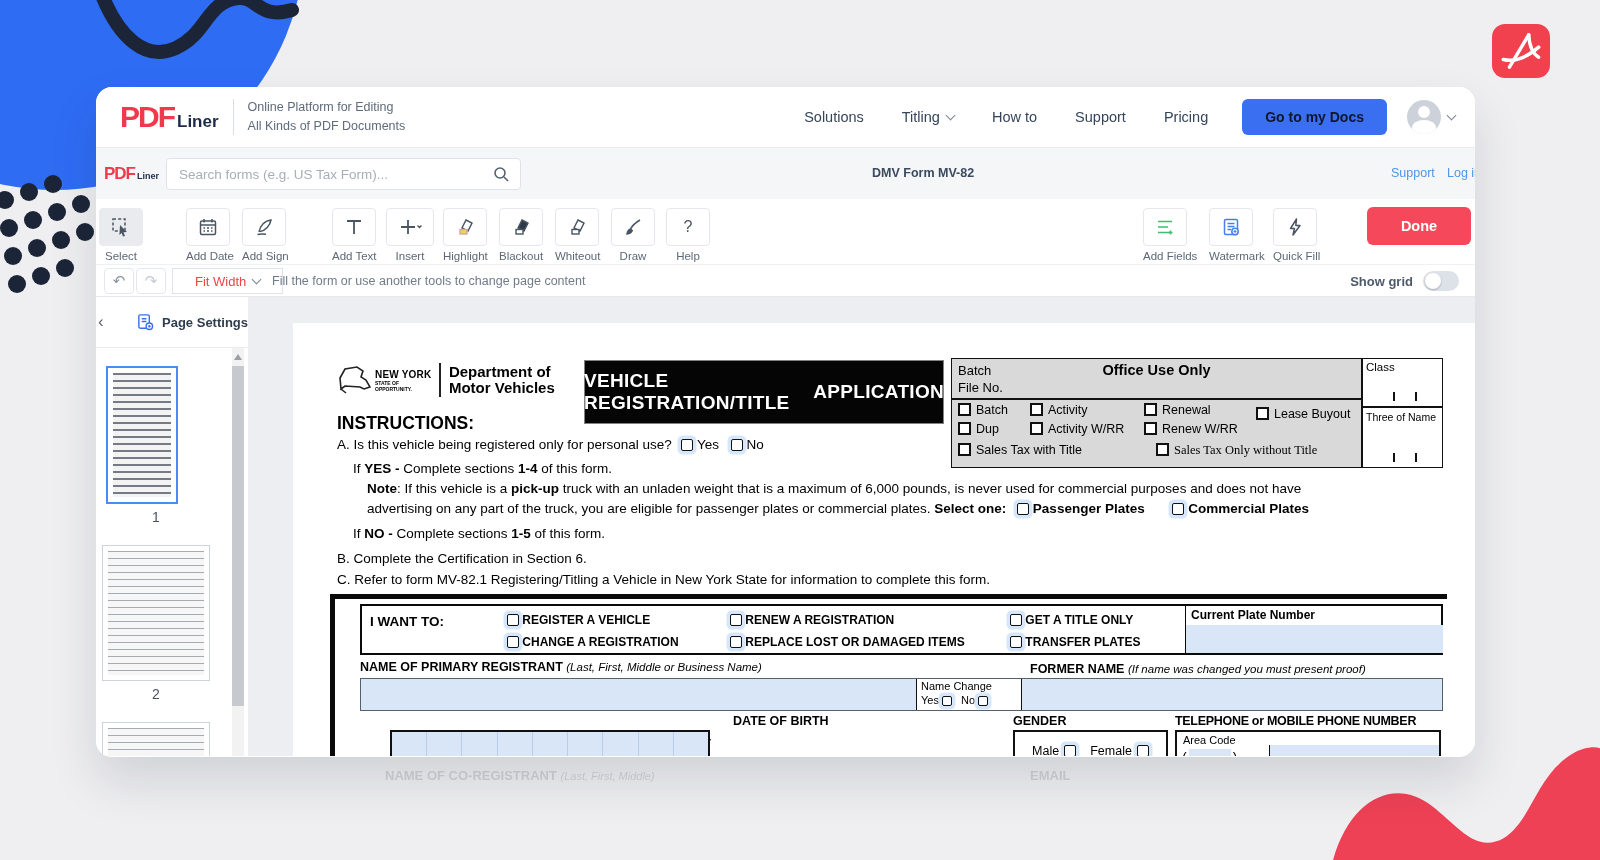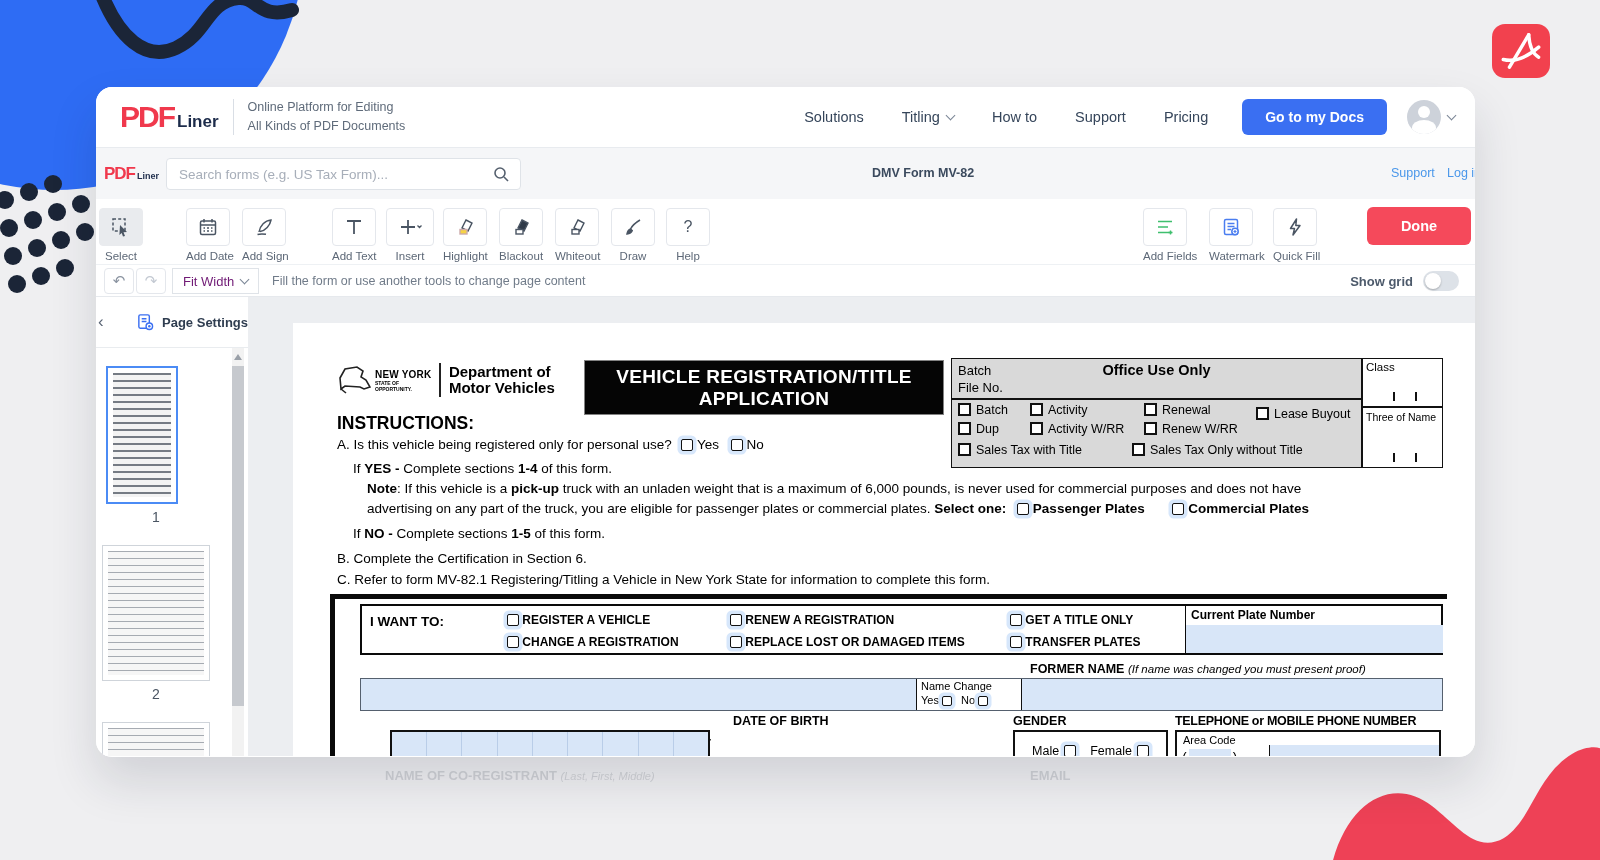--- a/index.html
+++ b/index.html
@@ -28,21 +28,21 @@
   .hrow { height:60px; display:flex; align-items:center; padding:0 20px 0 24px; background:#fff; }
   .logo { display:flex; align-items:baseline; }
   .logo .pdf { font-size:30px; font-weight:800; color:#f0394d; letter-spacing:-2px; }
   .logo .liner { font-size:17px; font-weight:700; color:#1c2b4a; margin-left:3px; }
   .logo-div { width:1px; height:36px; background:#d9dee5; margin:0 14px; }
   .tagline { font-size:12.5px; color:#5f6b7a; line-height:1.55; }
   .nav { margin-left:auto; display:flex; align-items:center; gap:38px; font-size:14.5px; color:#35455a; }
   .nav .nav-item { cursor:default; display:flex; align-items:center; }
   .chev { display:inline-block; width:7px; height:7px; border-right:1.6px solid #7a8595;
     border-bottom:1.6px solid #7a8595; transform:rotate(45deg); margin-left:7px; margin-top:-3px; }
-  .cta { margin-left:34px; background:#3a6ff2; color:#ffffff; font-size:14px; font-weight:600;
+  .cta { margin-left:34px; background:#3a6ff2; color:#0f172a; font-size:14px; font-weight:600;
     padding:10px 23px; border-radius:6px; border:none; }
   .avatar-wrap { display:flex; align-items:center; margin-left:20px; }
   .avatar { width:34px; height:34px; border-radius:50%; background:#cdd2da; position:relative; overflow:hidden; }
   .avatar::before { content:""; position:absolute; left:11px; top:6px; width:12px; height:12px; border-radius:50%; background:#fff; }
   .avatar::after { content:""; position:absolute; left:5px; top:20px; width:24px; height:16px; border-radius:50%; background:#fff; }
   
   .srow { height:52px; background:#f5f6f8; border-top:1px solid #e8ebef; position:relative; }
   .mini-logo { position:absolute; left:8px; top:16px; display:flex; align-items:baseline; }
   .mini-logo .pdf { font-size:17px; font-weight:800; color:#f0394d; letter-spacing:-1px; }
   .mini-logo .liner { font-size:9px; font-weight:700; color:#1c2b4a; margin-left:2px; }
@@ -62,21 +62,21 @@
   .tool.active .box { background:#e9ebee; border-color:#e9ebee; }
   .tool .lbl { font-size:11.5px; color:#5d6877; margin-top:4px; white-space:nowrap; }
   .tool.wide, .tool.wide .box { width:48px; }
   .done-btn { position:absolute; left:1271px; top:8px; width:104px; height:38px; background:#f5495b;
     color:#fff; font-size:14.5px; font-weight:700; border:none; border-radius:6px; }
   
   .vrow { height:32px; position:relative; border-bottom:1px solid #e6e9ed; background:#fff; }
   .ur-btn { position:absolute; top:3px; width:30px; height:26px; border:1px solid #e4e7ec; border-radius:4px;
     background:#fff; display:flex; align-items:center; justify-content:center; font-size:15px; }
   .fitw { position:absolute; left:76px; top:3px; height:26px; border:1px solid #dfe3e8; border-radius:0;
-    background:#fff; display:flex; align-items:center; padding:0 10px; font-size:13px; color:#701a75; }
+    background:#fff; display:flex; align-items:center; padding:0 22px; font-size:13px; color:#ef4444; }
   .hint { position:absolute; left:176px; top:9px; font-size:12.5px; color:#707b89; }
   .grid-ctl { position:absolute; right:16px; top:6px; display:flex; align-items:center; gap:10px; }
   .grid-ctl .glbl { font-size:13px; font-weight:600; color:#4d5a6b; }
   .toggle { width:36px; height:20px; border-radius:10px; background:#dde2e8; position:relative; }
   .toggle::after { content:""; position:absolute; left:2px; top:2px; width:16px; height:16px;
     border-radius:50%; background:#fff; box-shadow:0 1px 2px rgba(0,0,0,.25); }
   
   .crow { position:relative; height:459px; background:#eceef1; overflow:hidden; }
   .sidebar { position:absolute; left:0; top:0; width:152px; height:100%; background:#fff; }
   .ps-row { height:51px; border-bottom:1px solid #e9ecef; display:flex; align-items:center; position:relative; }
@@ -99,22 +99,22 @@
   .page { position:absolute; left:197px; top:26px; width:1182px; height:600px; background:#fff; color:#000; }
   .abs { position:absolute; }
   .fs { font-size:13.5px; }
   
   .ny-wrap { left:44px; top:39px; display:flex; align-items:center; }
   .ny-txt { margin-left:4px; }
   .ny-txt .l1 { font-size:10px; font-weight:800; letter-spacing:.2px; }
   .ny-txt .l2 { font-size:5px; font-weight:700; }
   .agency-div { width:1.5px; height:34px; background:#222; margin:0 8px; }
   .dept { font-size:15px; font-weight:800; line-height:1.08; }
-  .banner { left:291px; top:37px; width:360px; height:55px; background:#050505;
-    display:flex; flex-direction:column; align-items:center; justify-content:center;
+  .banner { left:291px; top:37px; width:360px; height:64px; background:#050505;
+    display:flex; align-items:center; justify-content:center;
     box-shadow:inset 0 0 0 1px rgba(255,255,255,.5); }
   .banner div { color:#fff; font-weight:800; font-size:19px; letter-spacing:.3px; line-height:1.15; }
   
   .office { left:658px; top:35px; width:411px; height:110px; background:#d9d9d9; border:1.5px solid #111; }
   .office .title { position:absolute; left:0; right:0; top:3px; text-align:center; font-weight:700; font-size:14.5px; }
   .office .batch { position:absolute; left:6px; top:4px; font-size:13px; }
   .office .fileno { position:absolute; left:6px; top:21px; font-size:13px; }
   .office .hdiv { position:absolute; left:0; right:0; top:39px; height:1.5px; background:#111; }
   .ocb { display:inline-block; width:13px; height:13px; border:2px solid #111; background:#fff; vertical-align:-2px; margin-right:5px; }
   .oitem { position:absolute; font-size:12.5px; white-space:nowrap; }
@@ -452,21 +452,21 @@
         <div class="fileno">File No.</div>
         <div class="hdiv"></div>
         <div class="oitem" style="left:6px; top:44px;"><span class="ocb"></span><span>Batch</span></div>
         <div class="oitem" style="left:78px; top:44px;"><span class="ocb"></span><span>Activity</span></div>
         <div class="oitem" style="left:192px; top:44px;"><span class="ocb"></span><span>Renewal</span></div>
         <div class="oitem" style="left:304px; top:48px;"><span class="ocb"></span><span>Lease Buyout</span></div>
         <div class="oitem" style="left:6px; top:63px;"><span class="ocb"></span><span>Dup</span></div>
         <div class="oitem" style="left:78px; top:63px;"><span class="ocb"></span><span>Activity W/RR</span></div>
         <div class="oitem" style="left:192px; top:63px;"><span class="ocb"></span><span>Renew W/RR</span></div>
         <div class="oitem" style="left:6px; top:84px;"><span class="ocb"></span><span>Sales Tax with Title</span></div>
-        <div class="oitem" style="left:180px; top:84px;"><span class="ocb"></span><span>Sales Tax Only without Title</span></div>
+        <div class="oitem" style="left:204px; top:84px;font-family:Liberation Serif, serif;"><span class="ocb"></span><span>Sales Tax Only without Title</span></div>
       </div>
       <div class="abs classbox">
         <div class="clbl">Class</div>
         <div class="tick" style="left:30px; top:33px;"></div>
           <div class="tick" style="left:52px; top:33px;"></div>
         <div class="cdiv"></div>
         <div class="t1">Three of Name</div>
         <div class="tick" style="left:30px; top:94px;"></div>
           <div class="tick" style="left:52px; top:94px;"></div>
       </div>
@@ -513,20 +513,23 @@
         <div class="opt" style="left:368px; top:7px;"><span class="cb halo"></span> <span>RENEW A REGISTRATION</span></div>
         <div class="opt" style="left:368px; top:29px;"><span class="cb halo"></span> <span>REPLACE LOST OR DAMAGED ITEMS</span></div>
         <div class="opt" style="left:648px; top:7px;"><span class="cb halo"></span> <span>GET A TITLE ONLY</span></div>
         <div class="opt" style="left:648px; top:29px;"><span class="cb halo"></span> <span>TRANSFER PLATES</span></div>
         <div class="cpn">
           <div class="cplbl">Current Plate Number</div>
           <div class="cpfield"></div>
         </div>
       </div>
 
+      <div class="abs reg-lbl" style="left:67px; top:337px;">
+        <span>NAME OF PRIMARY REGISTRANT</span> <i>(Last, First, Middle or Business Name)</i>
+      </div>
       <div class="abs reg-lbl" style="left:737px; top:339px;">
         <span>FORMER NAME</span> <i>(If name was changed you must present proof)</i>
       </div>
 
       <div class="abs blue-row">
         <div class="bfield" style="flex:1;"></div>
         <div class="nc-box">
           <div>Name Change</div>
           <div><span>Yes</span> <span class="cb halo"></span>
                <span style="margin-left:6px;">No</span> <span class="cb halo"></span></div>

